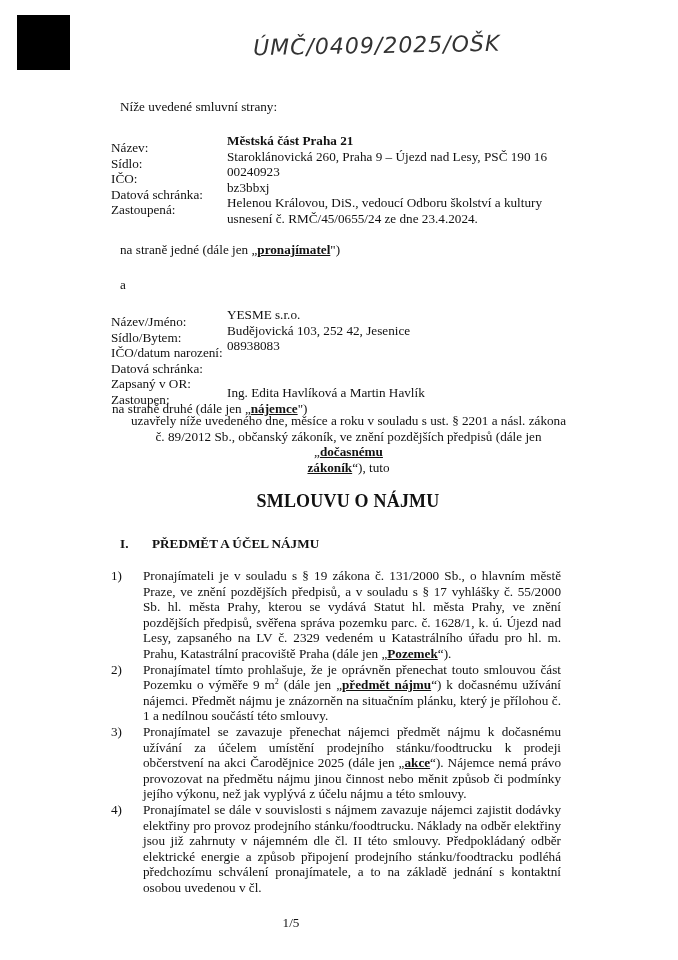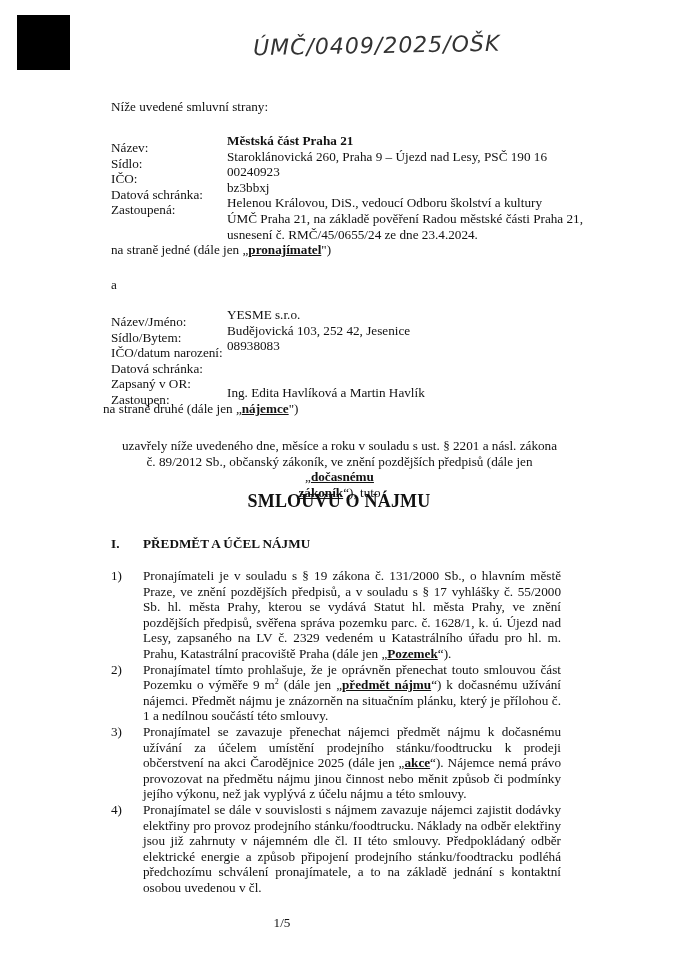--- a/index.html
+++ b/index.html
@@ -8,35 +8,35 @@
     font-family: "Liberation Serif", "DejaVu Serif", serif;
     color: #111; font-size: 13.2px; line-height: 15.6px;
   }
   .redact { position: absolute; left: 17px; top: 15px; width: 53px; height: 55px; background: #000; }
   .handwritten {
     position: absolute; left: 253px; top: 38px;
     font-family: "DejaVu Sans", sans-serif; font-size: 22px; color: #333;
     letter-spacing: 1px; font-style: italic; transform: rotate(-1deg);
     font-weight: 300;
   }
-  .abs { position: absolute; }
+  .abs { position: absolute; margin-left: 9px; }
   .intro { left: 111px; top: 99px; }
   .party { position: absolute; left: 111px; }
   .row { display: flex; height: 15.6px; white-space: nowrap; }
   .lbl { width: 116px; margin-top: 7px; }
   .p2 .lbl { width: 116px; }
   .val { }
   .bold { font-weight: bold; }
   .u { text-decoration: underline; font-weight: bold; }
   .p1 { top: 133px; }
   .p2 { top: 307px; }
   .side1 { left: 111px; top: 242px; }
   .and { left: 111px; top: 277px; }
   .side2 { left: 103px; top: 401px; }
-  .conclude { left: 118px; top: 438px; width: 443px; text-align: center; }
+  .conclude { left: 118px; top: 413px; width: 443px; text-align: center; }
   .title { left: 0; top: 494px; width: 678px; text-align: center; font-weight: bold; font-size: 18px; letter-spacing: 0.2px; }
   .section { left: 111px; top: 536px; font-weight: bold; display: flex; }
   .section .num { width: 32px; }
   .items { position: absolute; left: 111px; top: 568px; width: 450px; }
   .item { display: flex; margin-bottom: 0; }
   .item .n { width: 32px; flex: none; }
   .item .t { width: 418px; text-align: justify; }
   .pagenum { left: 0; top: 915px; width: 564px; text-align: center; }
 </style>
 </head>
@@ -60,24 +60,20 @@
     <span class="lbl">IČO:</span>
     <span class="val">00240923</span>
   </div>
   <div class="row">
     <span class="lbl">Datová schránka:</span>
     <span class="val">bz3bbxj</span>
   </div>
   <div class="row">
     <span class="lbl">Zastoupená:</span>
     <span class="val">Helenou Královou, DiS., vedoucí Odboru školství a kultury</span>
-  </div>
-  <div class="row">
-    <span class="lbl"></span>
-    <span class="val">ÚMČ Praha 21, na základě pověření Radou městské části Praha 21,</span>
   </div>
   <div class="row">
     <span class="lbl"></span>
     <span class="val">usnesení č. RMČ/45/0655/24 ze dne 23.4.2024.</span>
   </div>
 </div>
 
 <div class="abs side1">
   <span>na straně jedné (dále jen „</span><span class="u">pronajímatel</span><span>")</span>
 </div>

